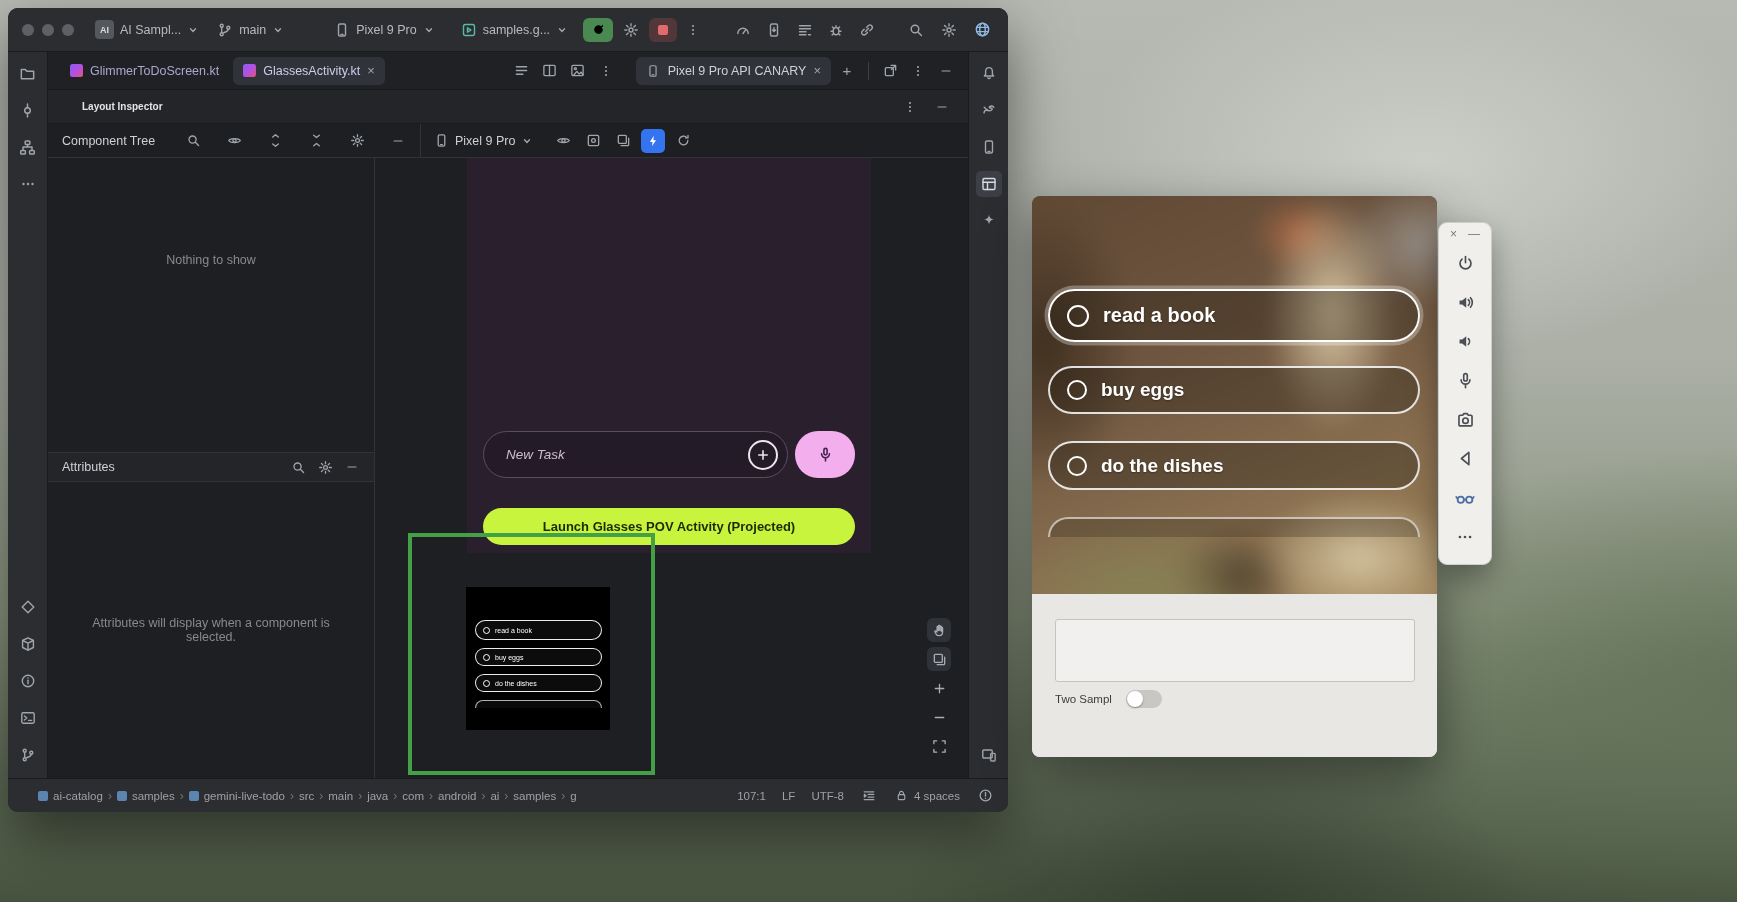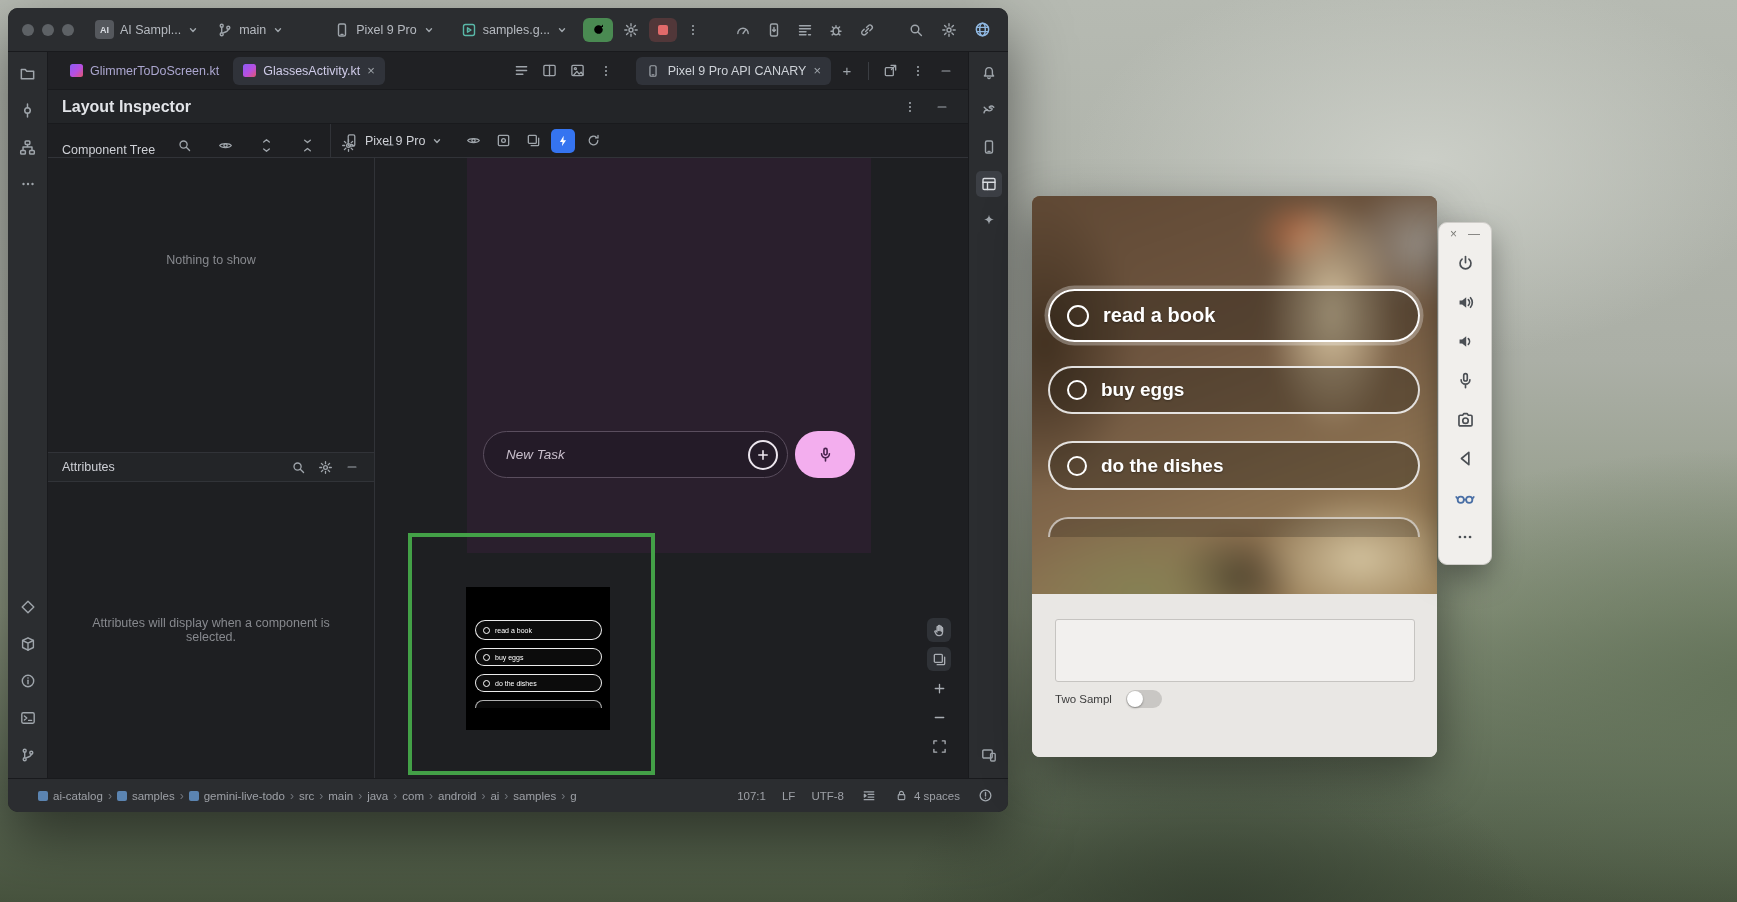--- a/index.html
+++ b/index.html
@@ -60,25 +60,25 @@
     background:linear-gradient(135deg,#8a5cf5 0%,#b84fe0 55%,#e0566b 100%); }
   .xglyph { font-size:13px; color:#9fa5ab; line-height:1; }
   .ed-actions { display:flex; gap:4px; margin-left:auto; align-items:center; }
   .devtab { height:28px; display:flex; align-items:center; gap:7px; padding:0 10px;
     border-radius:6px; font-size:12.5px; color:#ced2d8; background:#30333a; margin-left:14px; white-space:nowrap; }
   .plusglyph { font-size:15px; color:#9fa5ab; }
   .vsep { width:1px; height:18px; background:#3b3e43; margin:0 5px; }
 
   .insp-head { height:34px; flex:0 0 auto; background:#232528; border-bottom:1px solid #191a1d;
     display:flex; align-items:center; padding:0 14px; }
-  .insp-title { font-size:16px; font-weight:700; color:#e2e4e8; }
+  .insp-title { font-size:10px; font-weight:700; color:#e2e4e8;margin-left:20px; }
   .head-right { margin-left:auto; display:flex; gap:8px; }
 
   .insp-tools { height:34px; flex:0 0 auto; display:flex; border-bottom:1px solid #313338; background:#1e1f22; }
-  .tree-tools { width:283px; flex:0 0 auto; display:flex; align-items:flex-end; gap:17px;
+  .tree-tools { width:373px; flex:0 0 auto; display:flex; align-items:center; gap:17px;
     padding:0 10px 0 14px; border-right:1px solid #313338; }
   .panel-label { font-size:12.5px; color:#ced0d6; margin-right:auto; white-space:nowrap; }
   .mirror-tools { flex:1; display:flex; align-items:center; gap:6px; padding:0 12px; }
   .proc { display:flex; align-items:center; gap:6px; color:#ced0d6; font-size:12.5px; margin-right:12px; }
   .ic.blue-toggle { background:#3574f0; color:#fff; }
 
   .insp-body { flex:1; min-height:0; display:flex; }
   .leftcol { width:327px; flex:0 0 auto; border-right:1px solid #313338; display:flex; flex-direction:column; }
   .tree-area { height:294px; display:flex; justify-content:center; padding-top:95px;
     color:#87898e; font-size:12.5px; }
@@ -596,20 +596,21 @@
                     </svg>
                   </span>
               </div>
               <div class="mic-pill">
                   <svg width="17" height="17" viewBox="0 0 16 16">
                     <rect x="6.5" y="2.2" width="3" height="6.2" rx="1.5" fill="none" stroke="currentColor" stroke-width="1.5"></rect>
                     <path d="M4.3 7.4a3.7 3.7 0 0 0 7.4 0M8 11.1V14" fill="none" stroke="currentColor" stroke-width="1.5" stroke-linecap="round"></path>
                   </svg>
                 </div>
             </div>
+            <button class="launch">Launch Glasses POV Activity (Projected)</button>
           </div>
 
           <div class="gpreview">
             <div class="gp-pill gp-p1">
               <span class="gp-dot"></span>
               <span>read a book</span>
             </div>
             <div class="gp-pill gp-p2">
               <span class="gp-dot"></span>
               <span>buy eggs</span>

